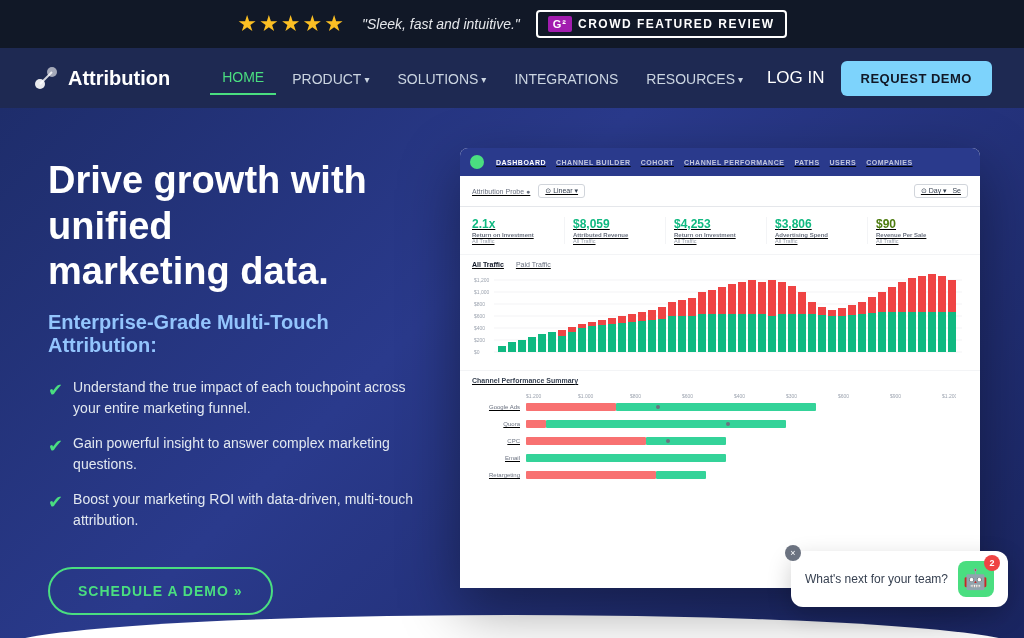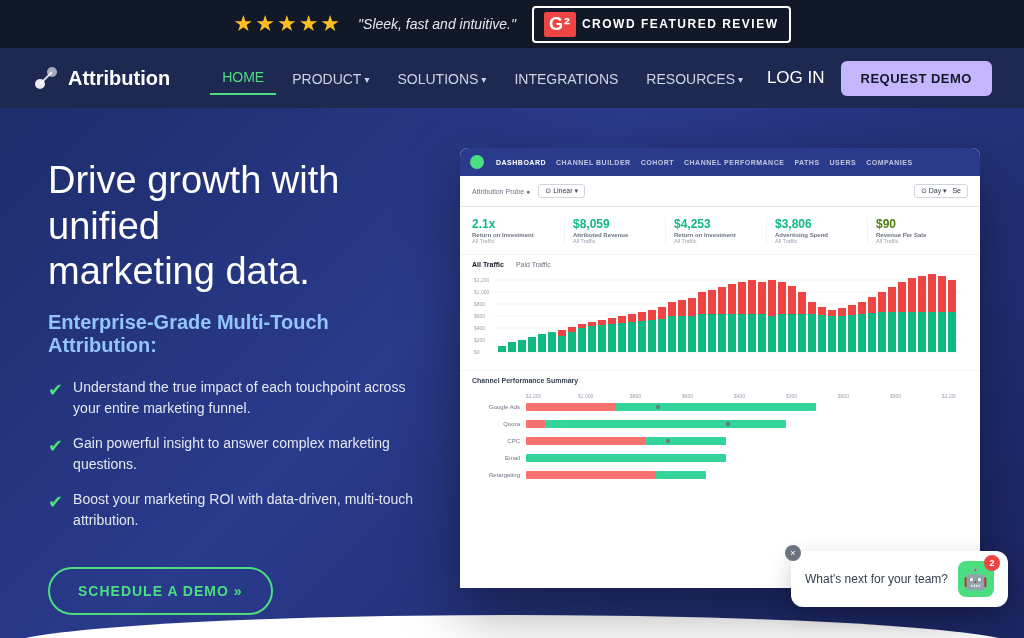--- a/index.html
+++ b/index.html
@@ -22,24 +22,24 @@
       border-radius: 4px;
       padding: 4px 10px;
       display: flex;
       align-items: center;
       gap: 6px;
       font-size: 12px;
       font-weight: 700;
       letter-spacing: 1px;
     }
     #top-bar .g2-logo {
-      background: #ef4444;
+      background: #a21caf;
       color: white;
       font-weight: 900;
-      font-size: 18px;
+      font-size: 11px;
       padding: 2px 5px;
       border-radius: 2px;
     }
     #top-bar .crowd-text { color: white; font-size: 12px; letter-spacing: 1.5px; }
 
     
     #navbar {
       background: #1e2952;
       height: 60px;
       display: flex;
@@ -89,21 +89,21 @@
       align-items: center;
       gap: 16px;
     }
     #navbar .login-link {
       color: white;
       font-size: 17px;
       font-weight: 500;
       cursor: pointer;
     }
     #navbar .demo-btn {
-      background: #c4b5fd;
+      background: #7dd3fc;
       color: #111827;
       font-size: 13px;
       font-weight: 700;
       padding: 10px 20px;
       border-radius: 6px;
       cursor: pointer;
       letter-spacing: 0.5px;
       border: none;
       white-space: nowrap;
     }
@@ -129,21 +129,21 @@
 
     
     #hero-left {
       padding: 50px 40px 60px 48px;
       flex: 0 0 460px;
       z-index: 2;
     }
     #hero-left h1 {
       color: white;
       font-size: 38px;
-      font-weight: 400;
+      font-weight: 700;
       line-height: 1.2;
       margin-bottom: 16px;
     }
     #hero-left .subtitle {
       color: #93c5fd;
       font-size: 20px;
       font-weight: 700;
       margin-bottom: 20px;
     }
     .feature-list {
@@ -191,20 +191,21 @@
     }
     #dashboard-mockup {
       background: white;
       border-radius: 8px 8px 0 0;
       box-shadow: 0 20px 60px rgba(0,0,0,0.4);
       width: 520px;
       height: 440px;
       overflow: hidden;
       position: relative;
       margin-top: 10px;
+      text-decoration: underline;
     }
 
     
     .mockup-nav {
       background: #2a3a8c;
       height: 28px;
       display: flex;
       align-items: center;
       padding: 0 10px;
       gap: 12px;

